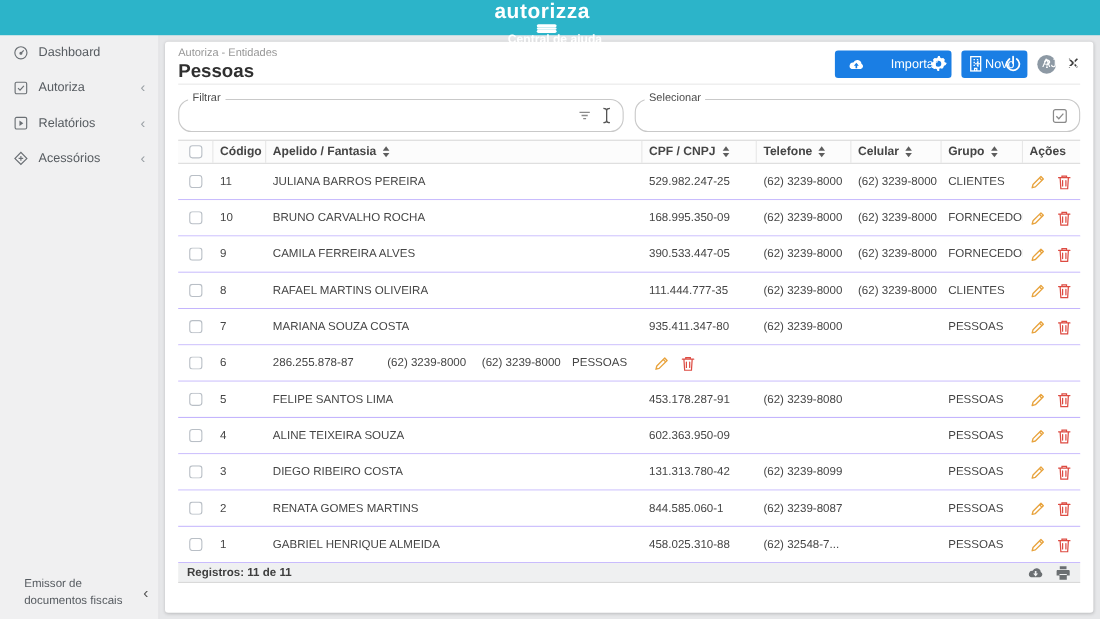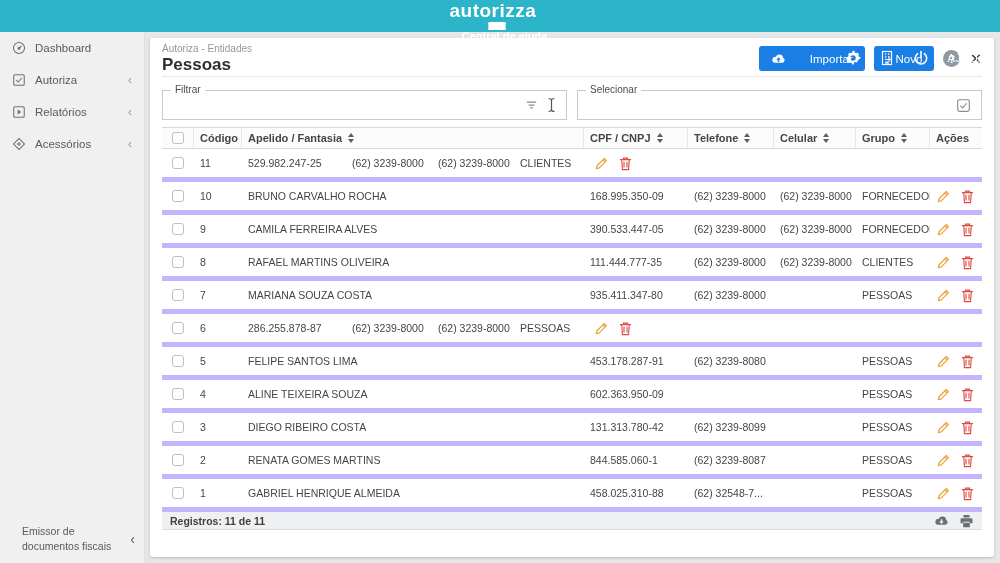--- a/index.html
+++ b/index.html
@@ -33,30 +33,30 @@
   .crumb { font-size:10px; color:#979797; }
   .page-title { font-size:17px; font-weight:bold; color:#2f2f2f; margin-top:1px; }
   .head-actions { position:absolute; right:0; top:8px; display:flex; align-items:center; gap:9px; }
   .btn { display:inline-flex; align-items:center; gap:24px; background:#1a7ee4; color:#fff; border:none; border-radius:3px; height:25px; padding:0 12px; font-size:11.5px; font-family:inherit; cursor:pointer; }
   .btn svg { width:15px; height:12px; }
   .help-circle { width:17px; height:17px; border-radius:50%; background:#8d99a4; color:#fff; font-size:11px; font-weight:bold; display:flex; align-items:center; justify-content:center; cursor:pointer; }
   .close-x { font-size:15px; font-weight:bold; color:#3c3c3c; cursor:pointer; line-height:1; }
 
   
   .filters { display:flex; gap:10px; margin-top:13px; }
-  .field { position:relative; border:1px solid #c9c9c9; border-radius:0; height:30px; flex:1; display:flex; align-items:center; justify-content:flex-end; gap:8px; padding:0 10px; }
+  .field { position:relative; border:1px solid #c9c9c9; border-radius:12px; height:30px; flex:1; display:flex; align-items:center; justify-content:flex-end; gap:8px; padding:0 10px; }
   .field-label { position:absolute; top:-7px; left:8px; background:#fff; padding:0 4px; font-size:10px; color:#4c4c4c; }
   .field .ic { width:15px; height:15px; color:#8a8a8a; }
   .ibeam { width:9px; height:16px; color:#555; }
 
   
   .thead { display:flex; align-items:flex-end; height:22px; margin-top:7px; border-top:1px solid #d9d9d9; border-bottom:1px solid #d9d9d9; background:#fcfcfc; font-size:11px; font-weight:bold; color:#454545; }
   .thead .cell { border-right:1px solid #e7e7e7; height:100%; display:flex; align-items:center; }
   .thead .cell:last-child { border-right:none; }
-  .trow { display:flex; align-items:center; height:33px; border-bottom:5px solid #c4b5fd; font-size:10.5px; color:#454545; background:#fff; }
+  .trow { display:flex; align-items:center; height:33px; border-bottom:1px solid #c4b5fd; font-size:10.5px; color:#454545; background:#fff; }
   .cell { padding:0 6px; overflow:hidden; white-space:nowrap; }
   .c-check { flex:0 0 32px; display:flex; align-items:center; justify-content:center; }
   .c-codigo { flex:0 0 48px; }
   .c-nome { flex:1 1 auto; }
   .c-cpf { flex:0 0 104px; }
   .c-tel { flex:0 0 86px; }
   .c-cel { flex:0 0 82px; }
   .c-grupo { flex:0 0 74px; }
   .c-acoes { flex:0 0 52px; display:flex; align-items:center; gap:9px; justify-content:flex-start; }
   .cb { width:12px; height:12px; border:1px solid #b9bfc6; border-radius:3px; background:#fff; cursor:pointer; display:inline-block; }
@@ -242,20 +242,21 @@
       <span>Ações</span>
     </div>
   </div>
 
   <div id="table-body">
   <div class="trow">
     <div class="cell c-check">
           <span class="cb"></span>
         </div>
     <div class="cell c-codigo">11</div>
+    <div class="cell c-nome">JULIANA BARROS PEREIRA</div>
     <div class="cell c-cpf">529.982.247-25</div>
     <div class="cell c-tel">(62) 3239-8000</div>
     <div class="cell c-cel">(62) 3239-8000</div>
     <div class="cell c-grupo">CLIENTES</div>
     <div class="cell c-acoes">
       <span class="act edit">
         <svg viewBox="0 0 16 16" fill="none" stroke="currentColor" stroke-width="1.3" stroke-linejoin="round">
               <path d="M2.5 13.5l.8-3.1 7.7-7.7 2.3 2.3-7.7 7.7-3.1.8z"></path>
               <path d="M9.6 4.1l2.3 2.3"></path>
             </svg>

